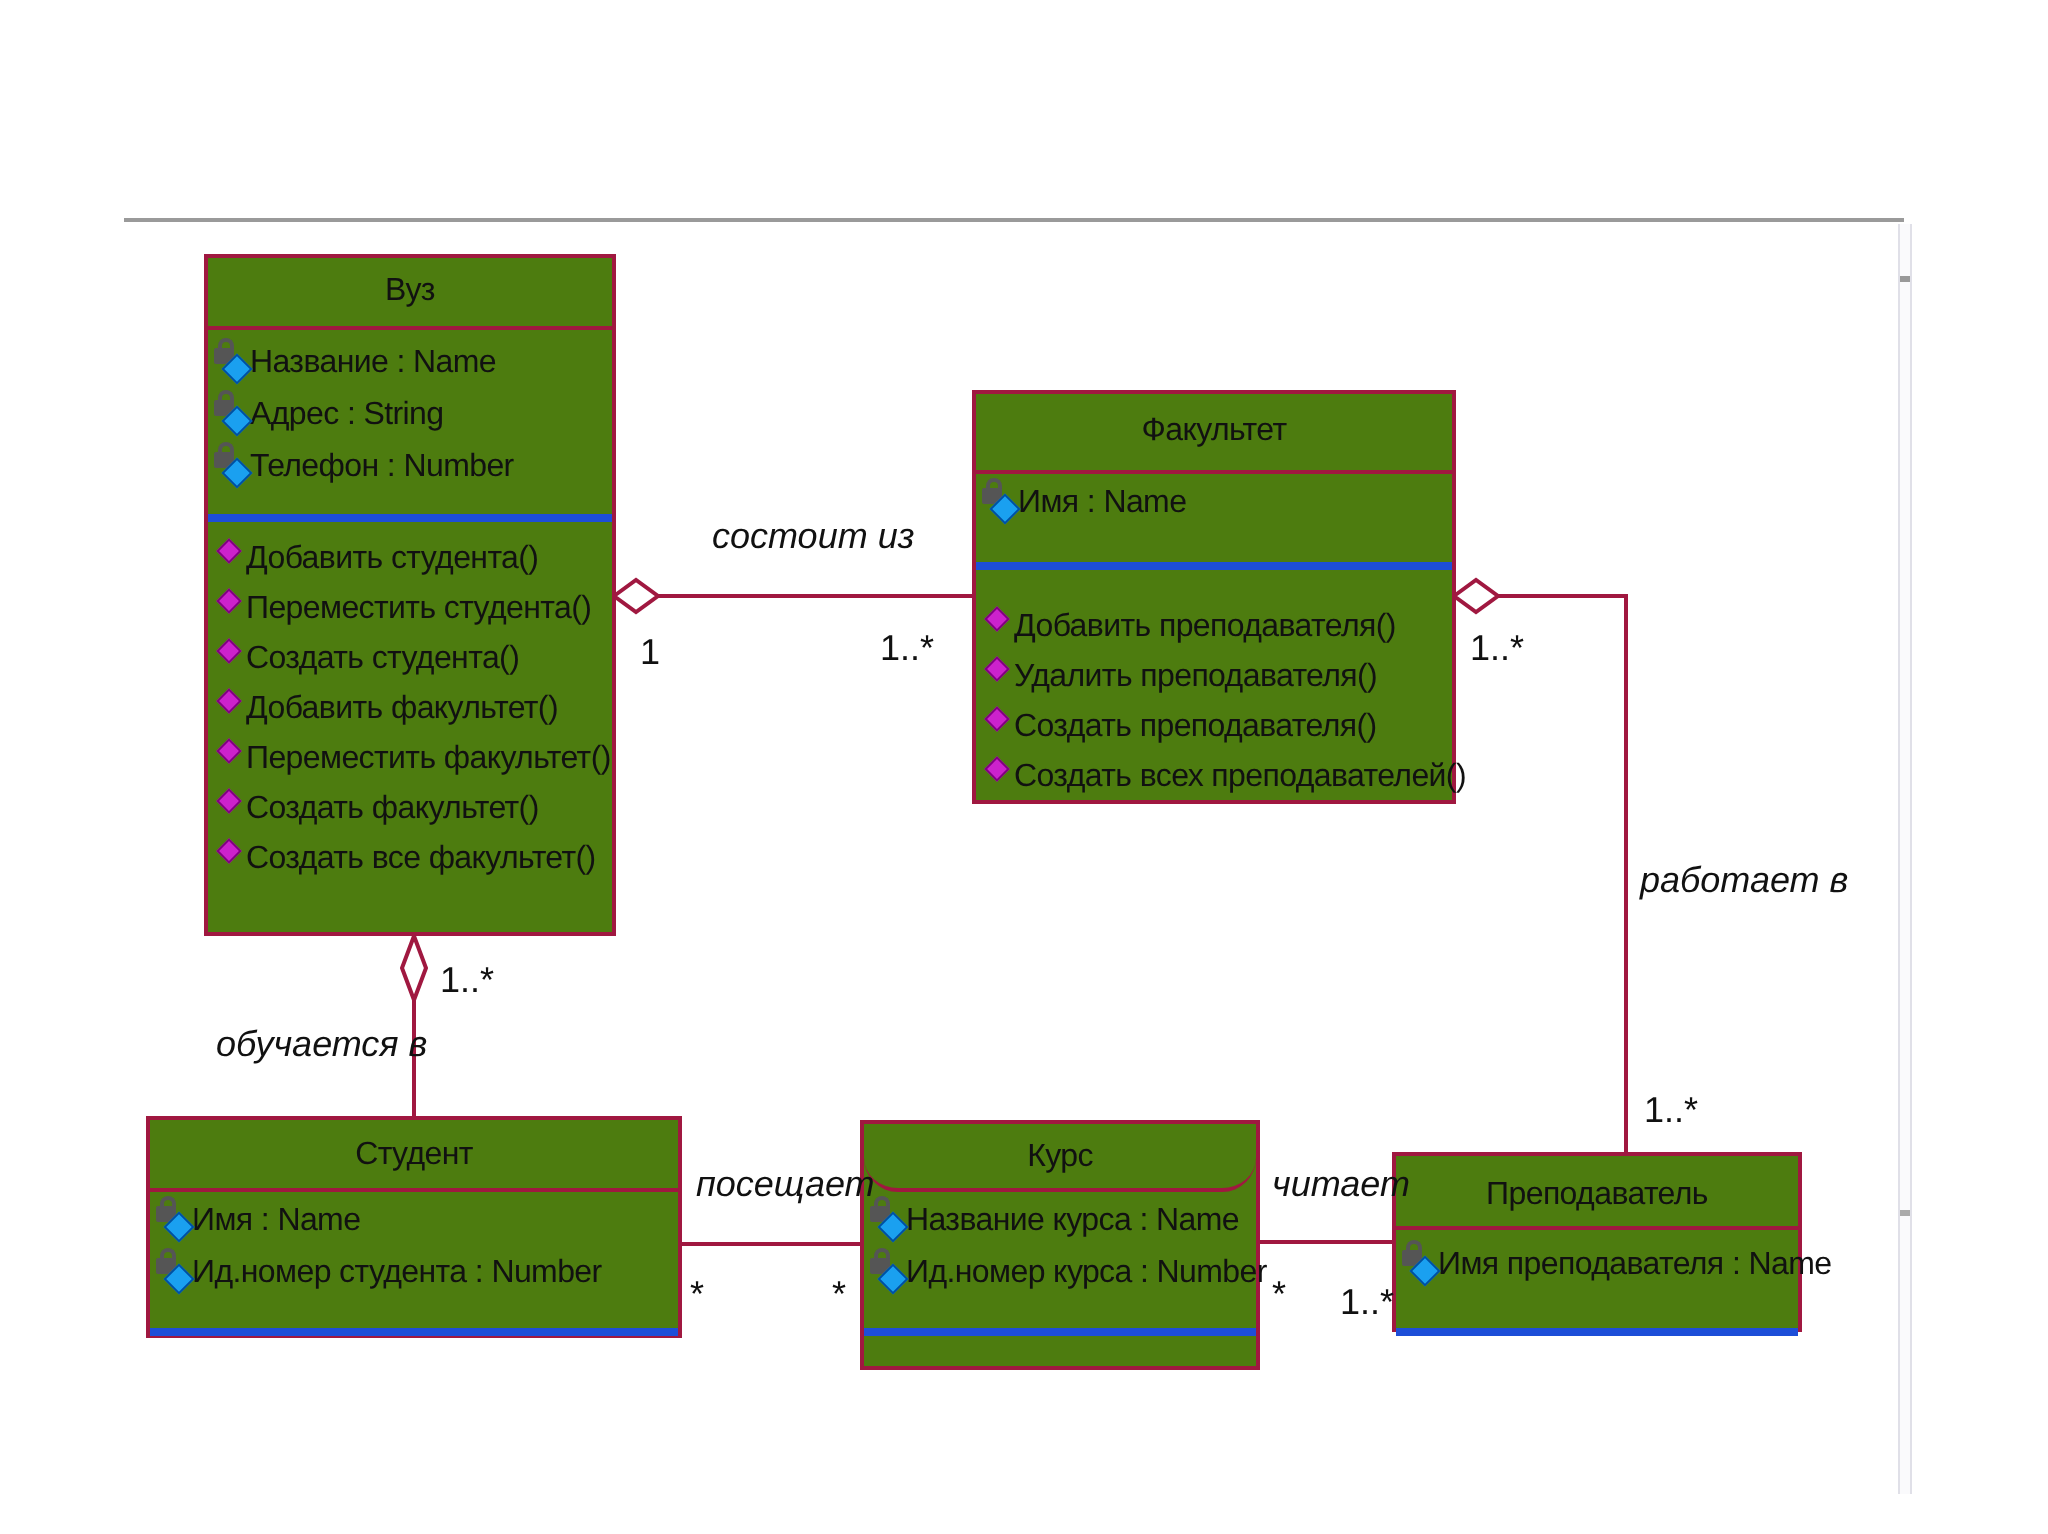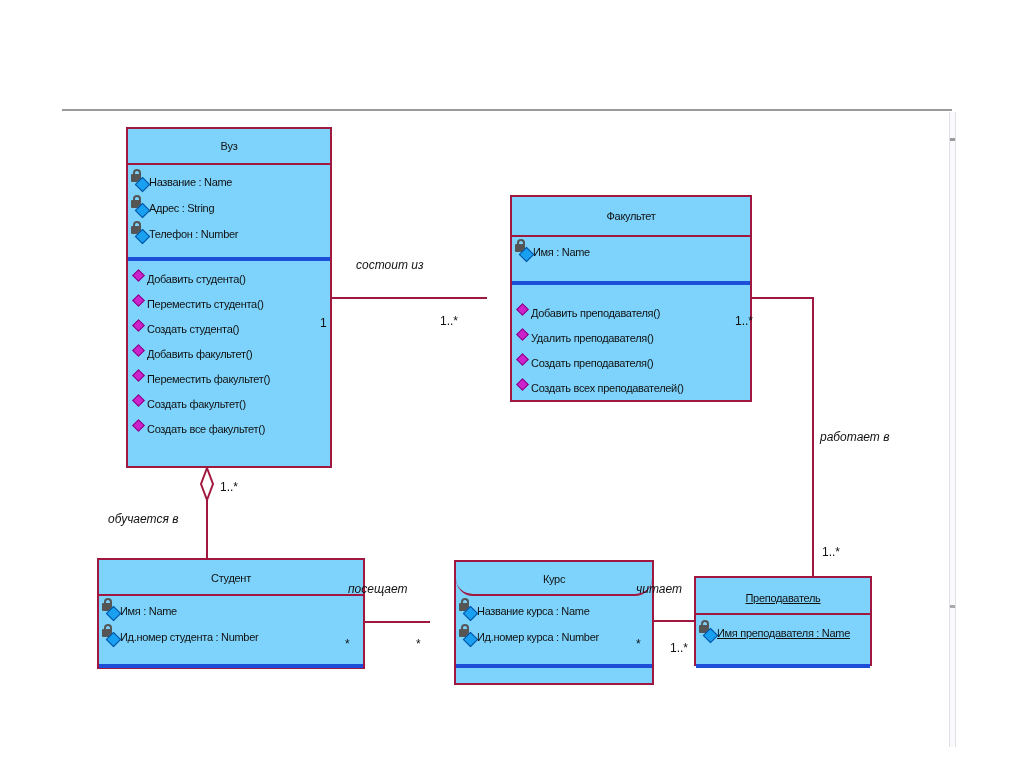--- a/index.html
+++ b/index.html
@@ -10,35 +10,35 @@
     color:#111;
   }
   .top-rule { position:absolute; left:62px; top:109px; width:890px; height:2px; background:#9a9a9a; }
   .vscroll { position:absolute; left:949px; top:112px; width:5px; height:635px; border-left:1px solid #e0e0e8; border-right:1px solid #e0e0e8; background:#fafafc; }
   .vscroll .thumb-top { position:absolute; left:0; top:26px; width:5px; height:3px; background:#999; }
   .vscroll .thumb-bot { position:absolute; left:0; top:493px; width:5px; height:3px; background:#aaa; }
 
   svg.links { position:absolute; left:0; top:0; width:1024px; height:767px; }
 
   .cls {
-    position:absolute; background:#7dd3fc; border:2px solid #a01840;
-    box-sizing:border-box; font-size:11px; letter-spacing:-0.3px;margin-left:24px;
+    position:absolute; background:#4d7c0f; border:2px solid #a01840;
+    box-sizing:border-box; font-size:16px; letter-spacing:-0.3px;
   }
   .cls .name { text-align:center; border-bottom:2px solid #a01840; height:34px; line-height:34px; }
   .cls .attrs { border-bottom:4px solid #1d4ed8; padding:4px 0 4px 3px; }
   .cls .ops { padding:6px 0 4px 3px; }
   .row { height:26px; line-height:26px; white-space:nowrap; display:flex; align-items:center; }
   .ops .row { height:25px; line-height:25px; }
   .ico-attr { display:inline-block; position:relative; width:18px; height:18px; margin-right:0; flex:none; }
   .ico-attr .lock { position:absolute; left:0; top:1px; width:10px; height:8px; background:#555; border-radius:1px; }
   .ico-attr .shackle { position:absolute; left:2px; top:-4px; width:4px; height:5px; border:2px solid #555; border-bottom:none; border-radius:4px 4px 0 0; }
   .ico-attr .gem { position:absolute; left:6px; top:6px; width:9px; height:9px; background:#1aa0f0; transform:rotate(45deg); border:1px solid #0050a0; }
   .ico-op { display:inline-block; width:7px; height:7px; background:#cc22cc; transform:rotate(45deg); border:1px solid #800080; margin:0 4px 0 3px; flex:none; position:relative; top:-4px; }
 
-  .lbl { position:absolute; font-size:12px; white-space:nowrap; }
+  .lbl { position:absolute; font-size:18px; white-space:nowrap; }
   .lbl.it { font-style:italic; }
 </style>
 </head>
 <body>
 
 <div class="top-rule"></div>
 <div class="vscroll">
   <div class="thumb-top"></div>
   <div class="thumb-bot"></div>
 </div>
@@ -190,21 +190,21 @@
           <span class="shackle"></span>
           <span class="lock"></span>
           <span class="gem"></span>
         </span>
         <span>Ид.номер курса : Number</span>
       </div>
   </div>
   <div class="ops"></div>
 </div>
 
-<div class="cls" style="left:670px;top:576px;width:178px;height:90px;text-decoration:underline;">
+<div class="cls" style="left:696px;top:576px;width:205px;height:90px;">
   <div class="name" style="height:35px;line-height:40px;">Преподаватель</div>
   <div class="attrs" style="height:40px;padding-top:5px;">
     <div class="row">
         <span class="ico-attr">
           <span class="shackle"></span>
           <span class="lock"></span>
           <span class="gem"></span>
         </span>
         <span>Имя преподавателя : Name</span>
       </div>

